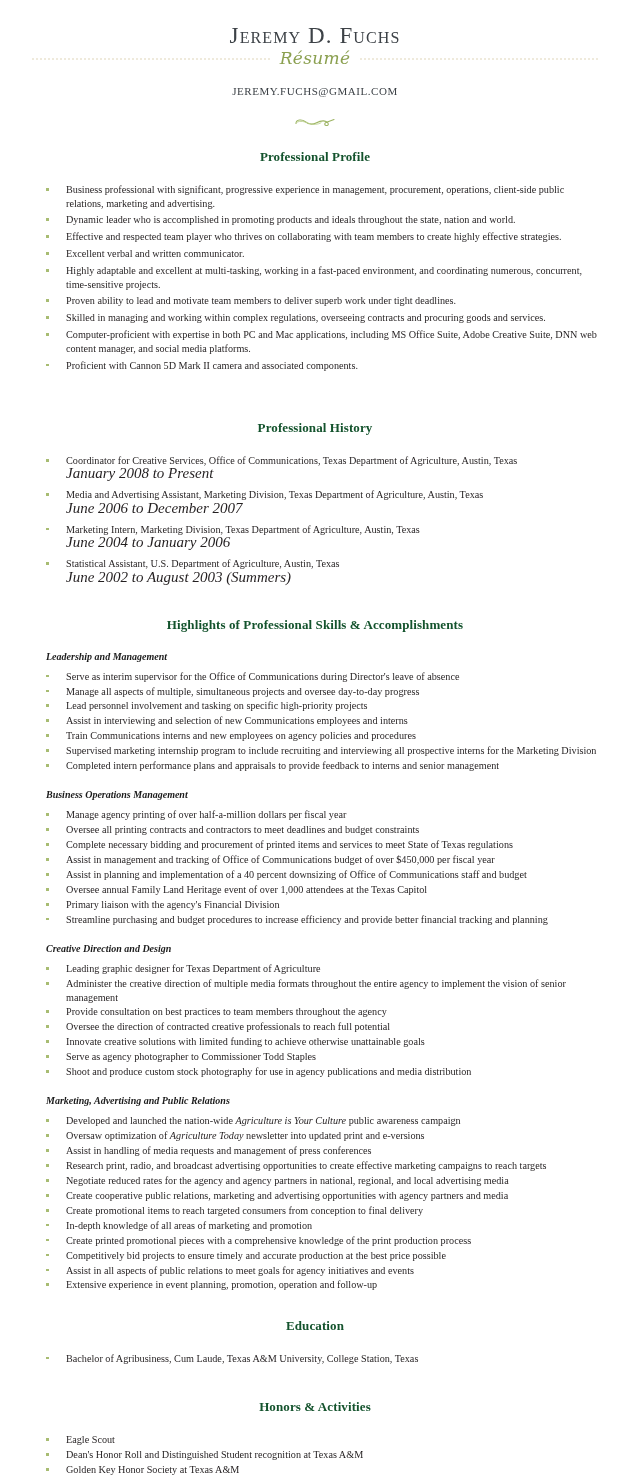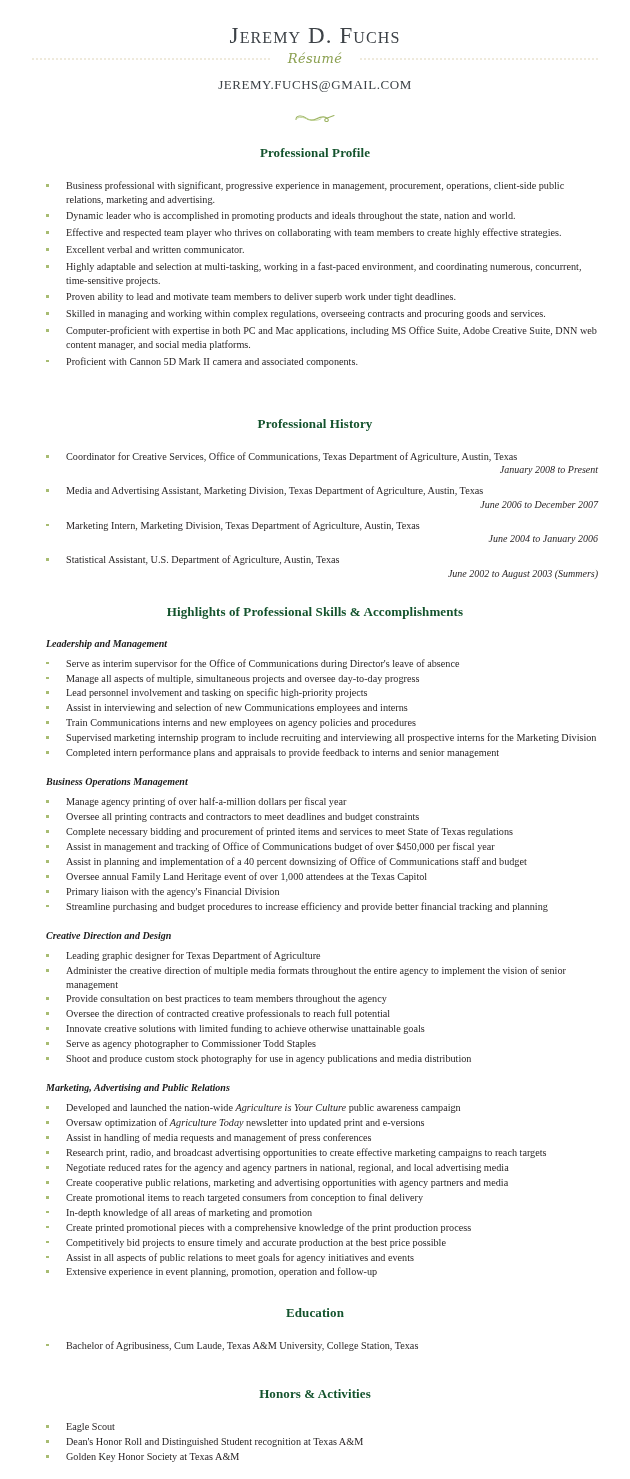--- a/index.html
+++ b/index.html
@@ -51,30 +51,30 @@
     height: 0;
     border-top: 2px dotted #efeadc;
   }
   .rule-row .dots-left  { left: 0;  width: 238px; }
   .rule-row .dots-right { right: 0; width: 238px; }
   .resume-word {
     position: relative;
     display: inline-block;
     font-family: "DejaVu Serif", "Liberation Serif", serif;
     font-style: italic;
-    font-size: 13px;
+    font-size: 17px;
     color: #8ba050;
     letter-spacing: 0.3px;
     background: #ffffff;
     padding: 0 10px;
     line-height: 19px;
   }
   .email {
-    margin-top: 8px;
-    font-size: 13px;
+    margin-top: 16px;
+    font-size: 11px;
     letter-spacing: 0.55px;
     color: #3d4247;
     font-variant: small-caps;
     text-transform: uppercase;
   }
   .ornament {
     margin-top: 16px;
     height: 16px;
     line-height: 16px;
     color: #9db463;
@@ -86,21 +86,21 @@
   .section-title {
     text-align: center;
     font-size: 13px;
     font-weight: bold;
     color: #14532d;
     letter-spacing: 0.1px;
     margin: 0;
   }
   .sec-profile   { margin-top: 20px; }
   .sec-history   { margin-top: 48px; }
-  .sec-highlights{ margin-top: 24px; }
+  .sec-highlights{ margin-top: 33px; }
   .sec-education { margin-top: 26px; }
   .sec-honors    { margin-top: 34px; }
 
   .bullets { list-style: none; margin: 0; padding: 0; }
   .bullets.gap-top { margin-top: 18px; }
   .bullets.gap-tight { margin-top: 6px; }
 
   li.bullet {
     position: relative;
     padding-left: 34px;
@@ -116,24 +116,23 @@
     top: 5px;
     width: 2.6px;
     height: 2.6px;
     background: #a8bc72;
   }
   li.bullet.nogap { margin-bottom: 1.5px; }
 
   .job-date {
     display: block;
     font-style: italic;
-    font-size: 10px;
+    font-size: 15px;
     line-height: 13px;
     color: #231f20;
-    text-align: right;
   }
   li.job { margin-bottom: 8px; }
 
   .sub-title {
     font-size: 10px;
     font-weight: bold;
     font-style: italic;
     color: #1b1b1b;
     padding-left: 14px;
     margin: 0;
@@ -168,21 +167,21 @@
     </div>
   </div>
 
   <div class="section sec-profile">
     <h2 class="section-title">Professional Profile</h2>
     <ul class="bullets gap-top">
       <li class="bullet">Business professional with significant, progressive experience in management, procurement, operations, client-side public relations, marketing and advertising.</li>
       <li class="bullet">Dynamic leader who is accomplished in promoting products and ideals throughout the state, nation and world.</li>
       <li class="bullet">Effective and respected team player who thrives on collaborating with team members to create highly effective strategies.</li>
       <li class="bullet">Excellent verbal and written communicator.</li>
-      <li class="bullet">Highly adaptable and selection at multi-tasking, working in a fast-paced environment, and coordinating numerous, concurrent, time-sensitive projects.</li>
+      <li class="bullet">Highly adaptable and excellent at multi-tasking, working in a fast-paced environment, and coordinating numerous, concurrent, time-sensitive projects.</li>
       <li class="bullet">Proven ability to lead and motivate team members to deliver superb work under tight deadlines.</li>
       <li class="bullet">Skilled in managing and working within complex regulations, overseeing contracts and procuring goods and services.</li>
       <li class="bullet">Computer-proficient with expertise in both PC and Mac applications, including MS Office Suite, Adobe Creative Suite, DNN web content manager, and social media platforms.</li>
       <li class="bullet">Proficient with Cannon 5D Mark II camera and associated components.</li>
     </ul>
   </div>
 
   <div class="section sec-history">
     <h2 class="section-title">Professional History</h2>
     <ul class="bullets gap-top">

